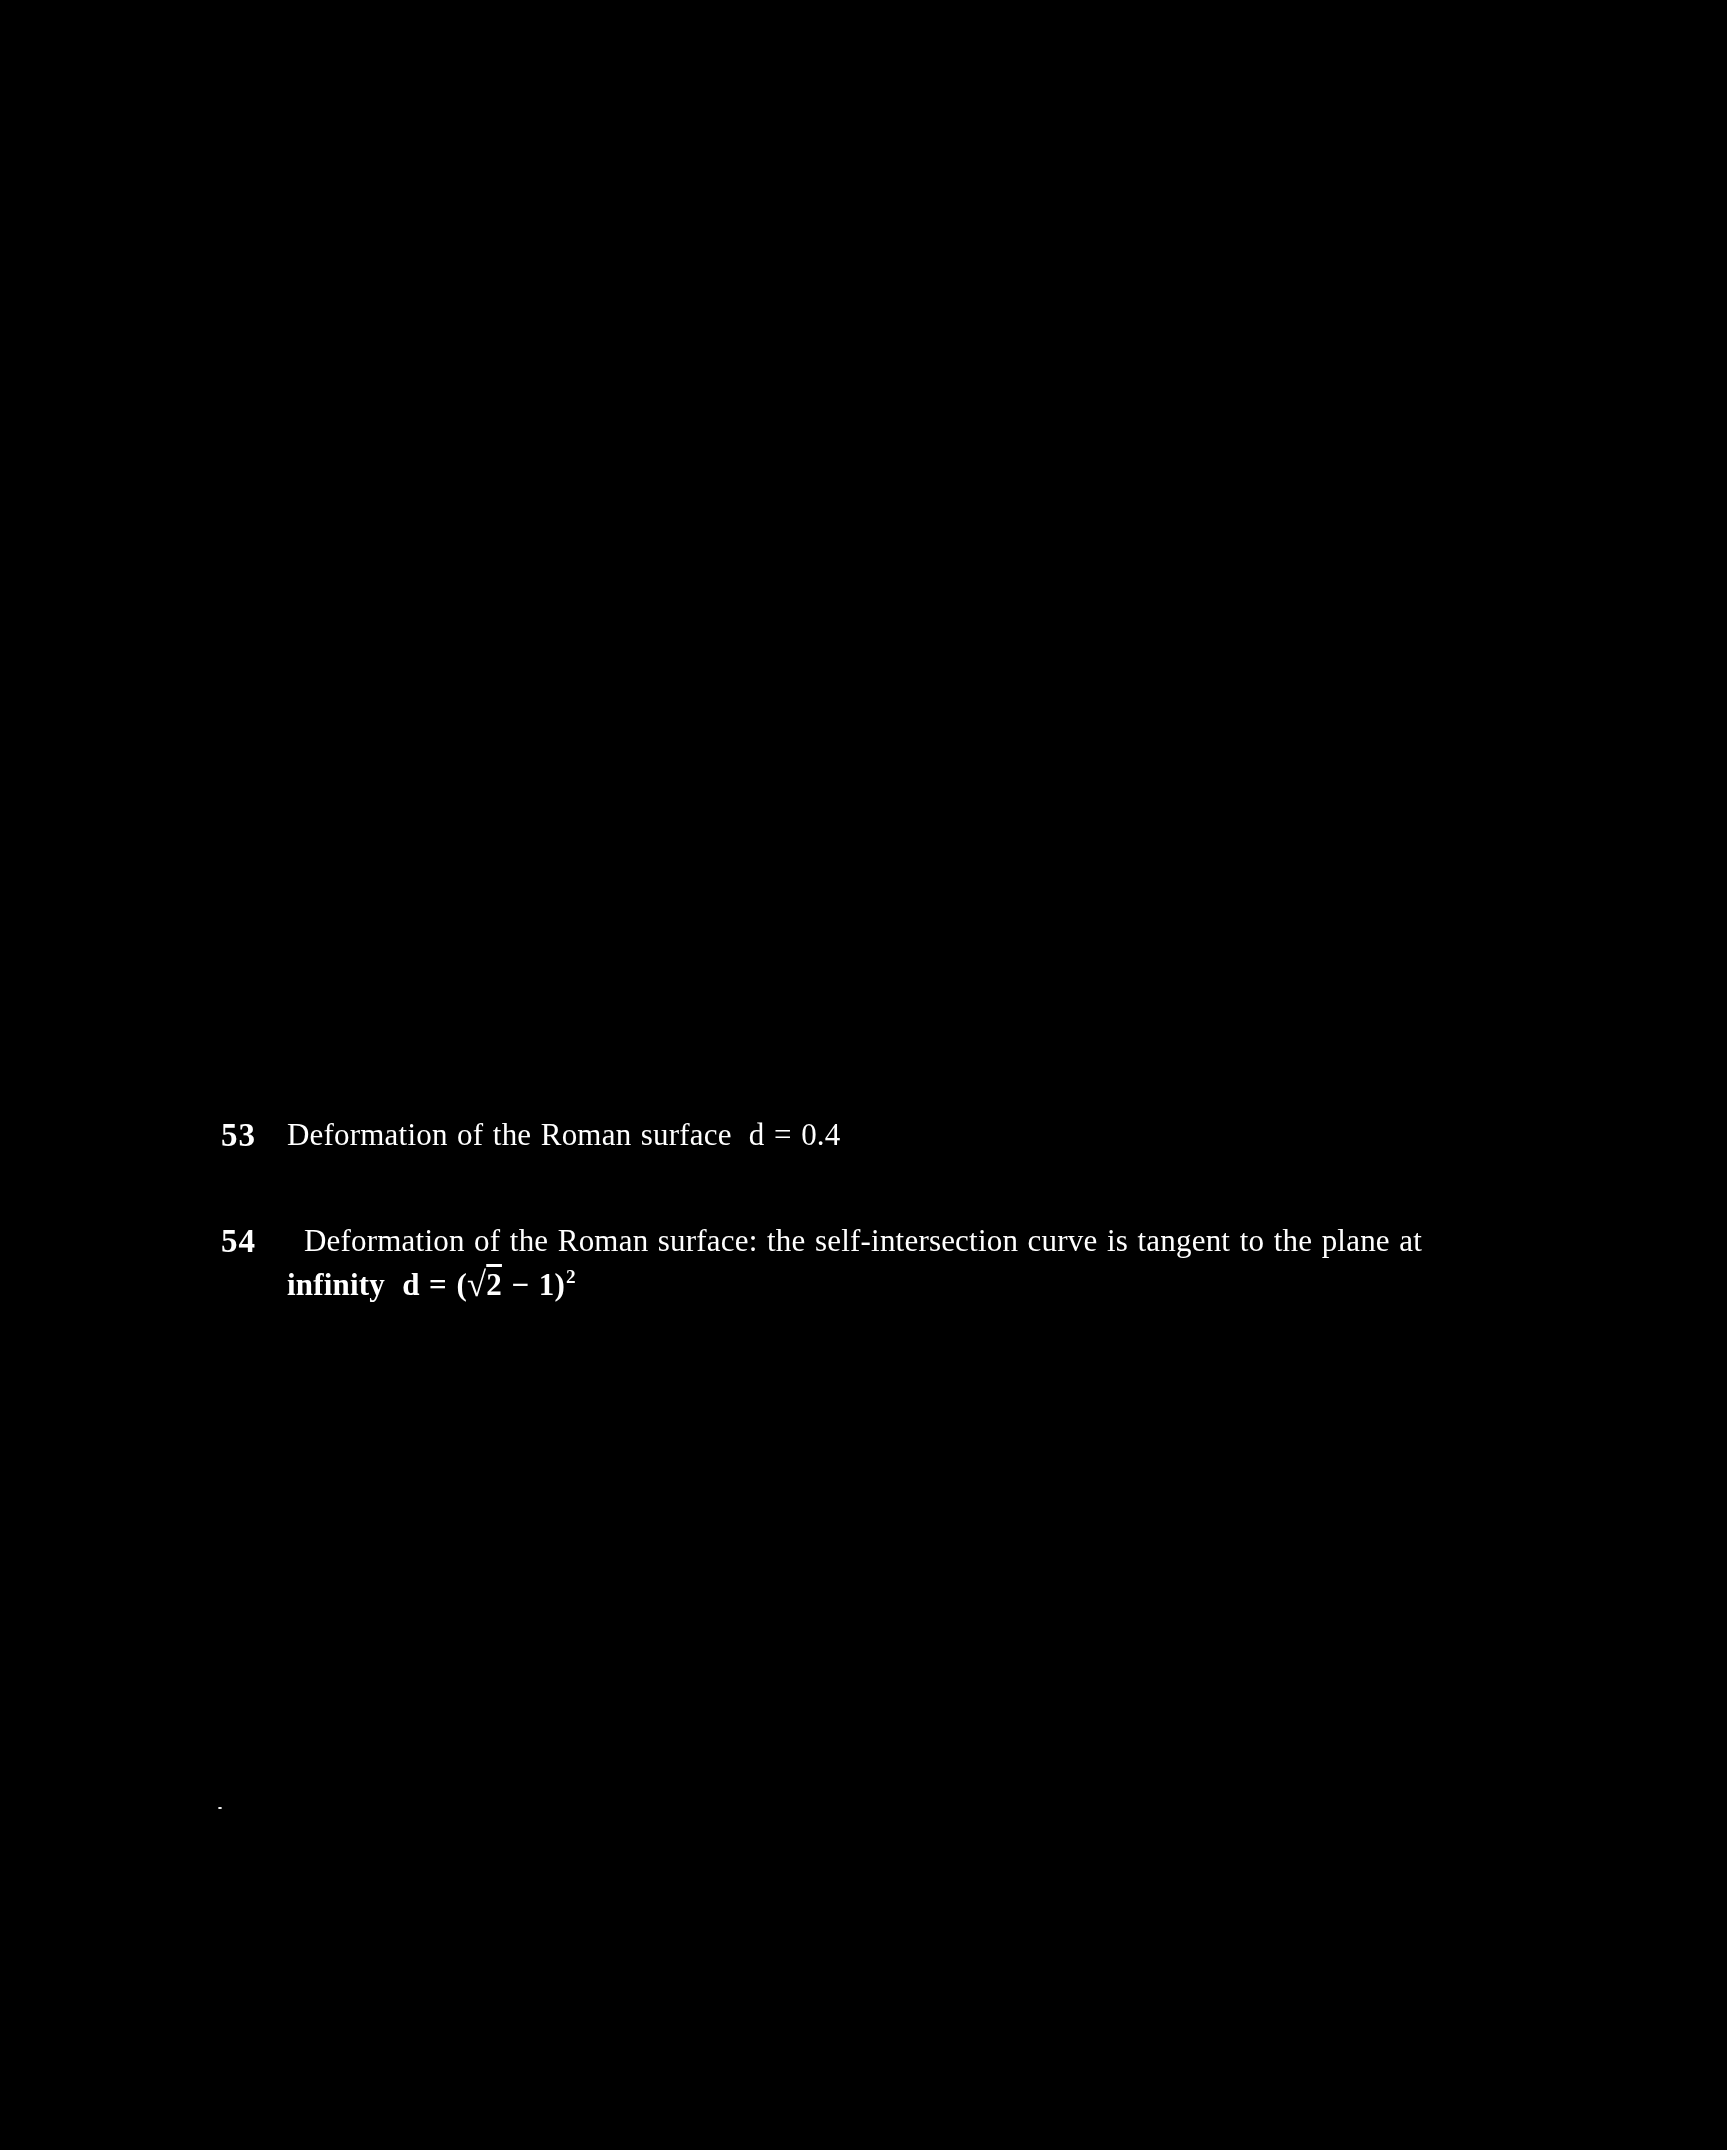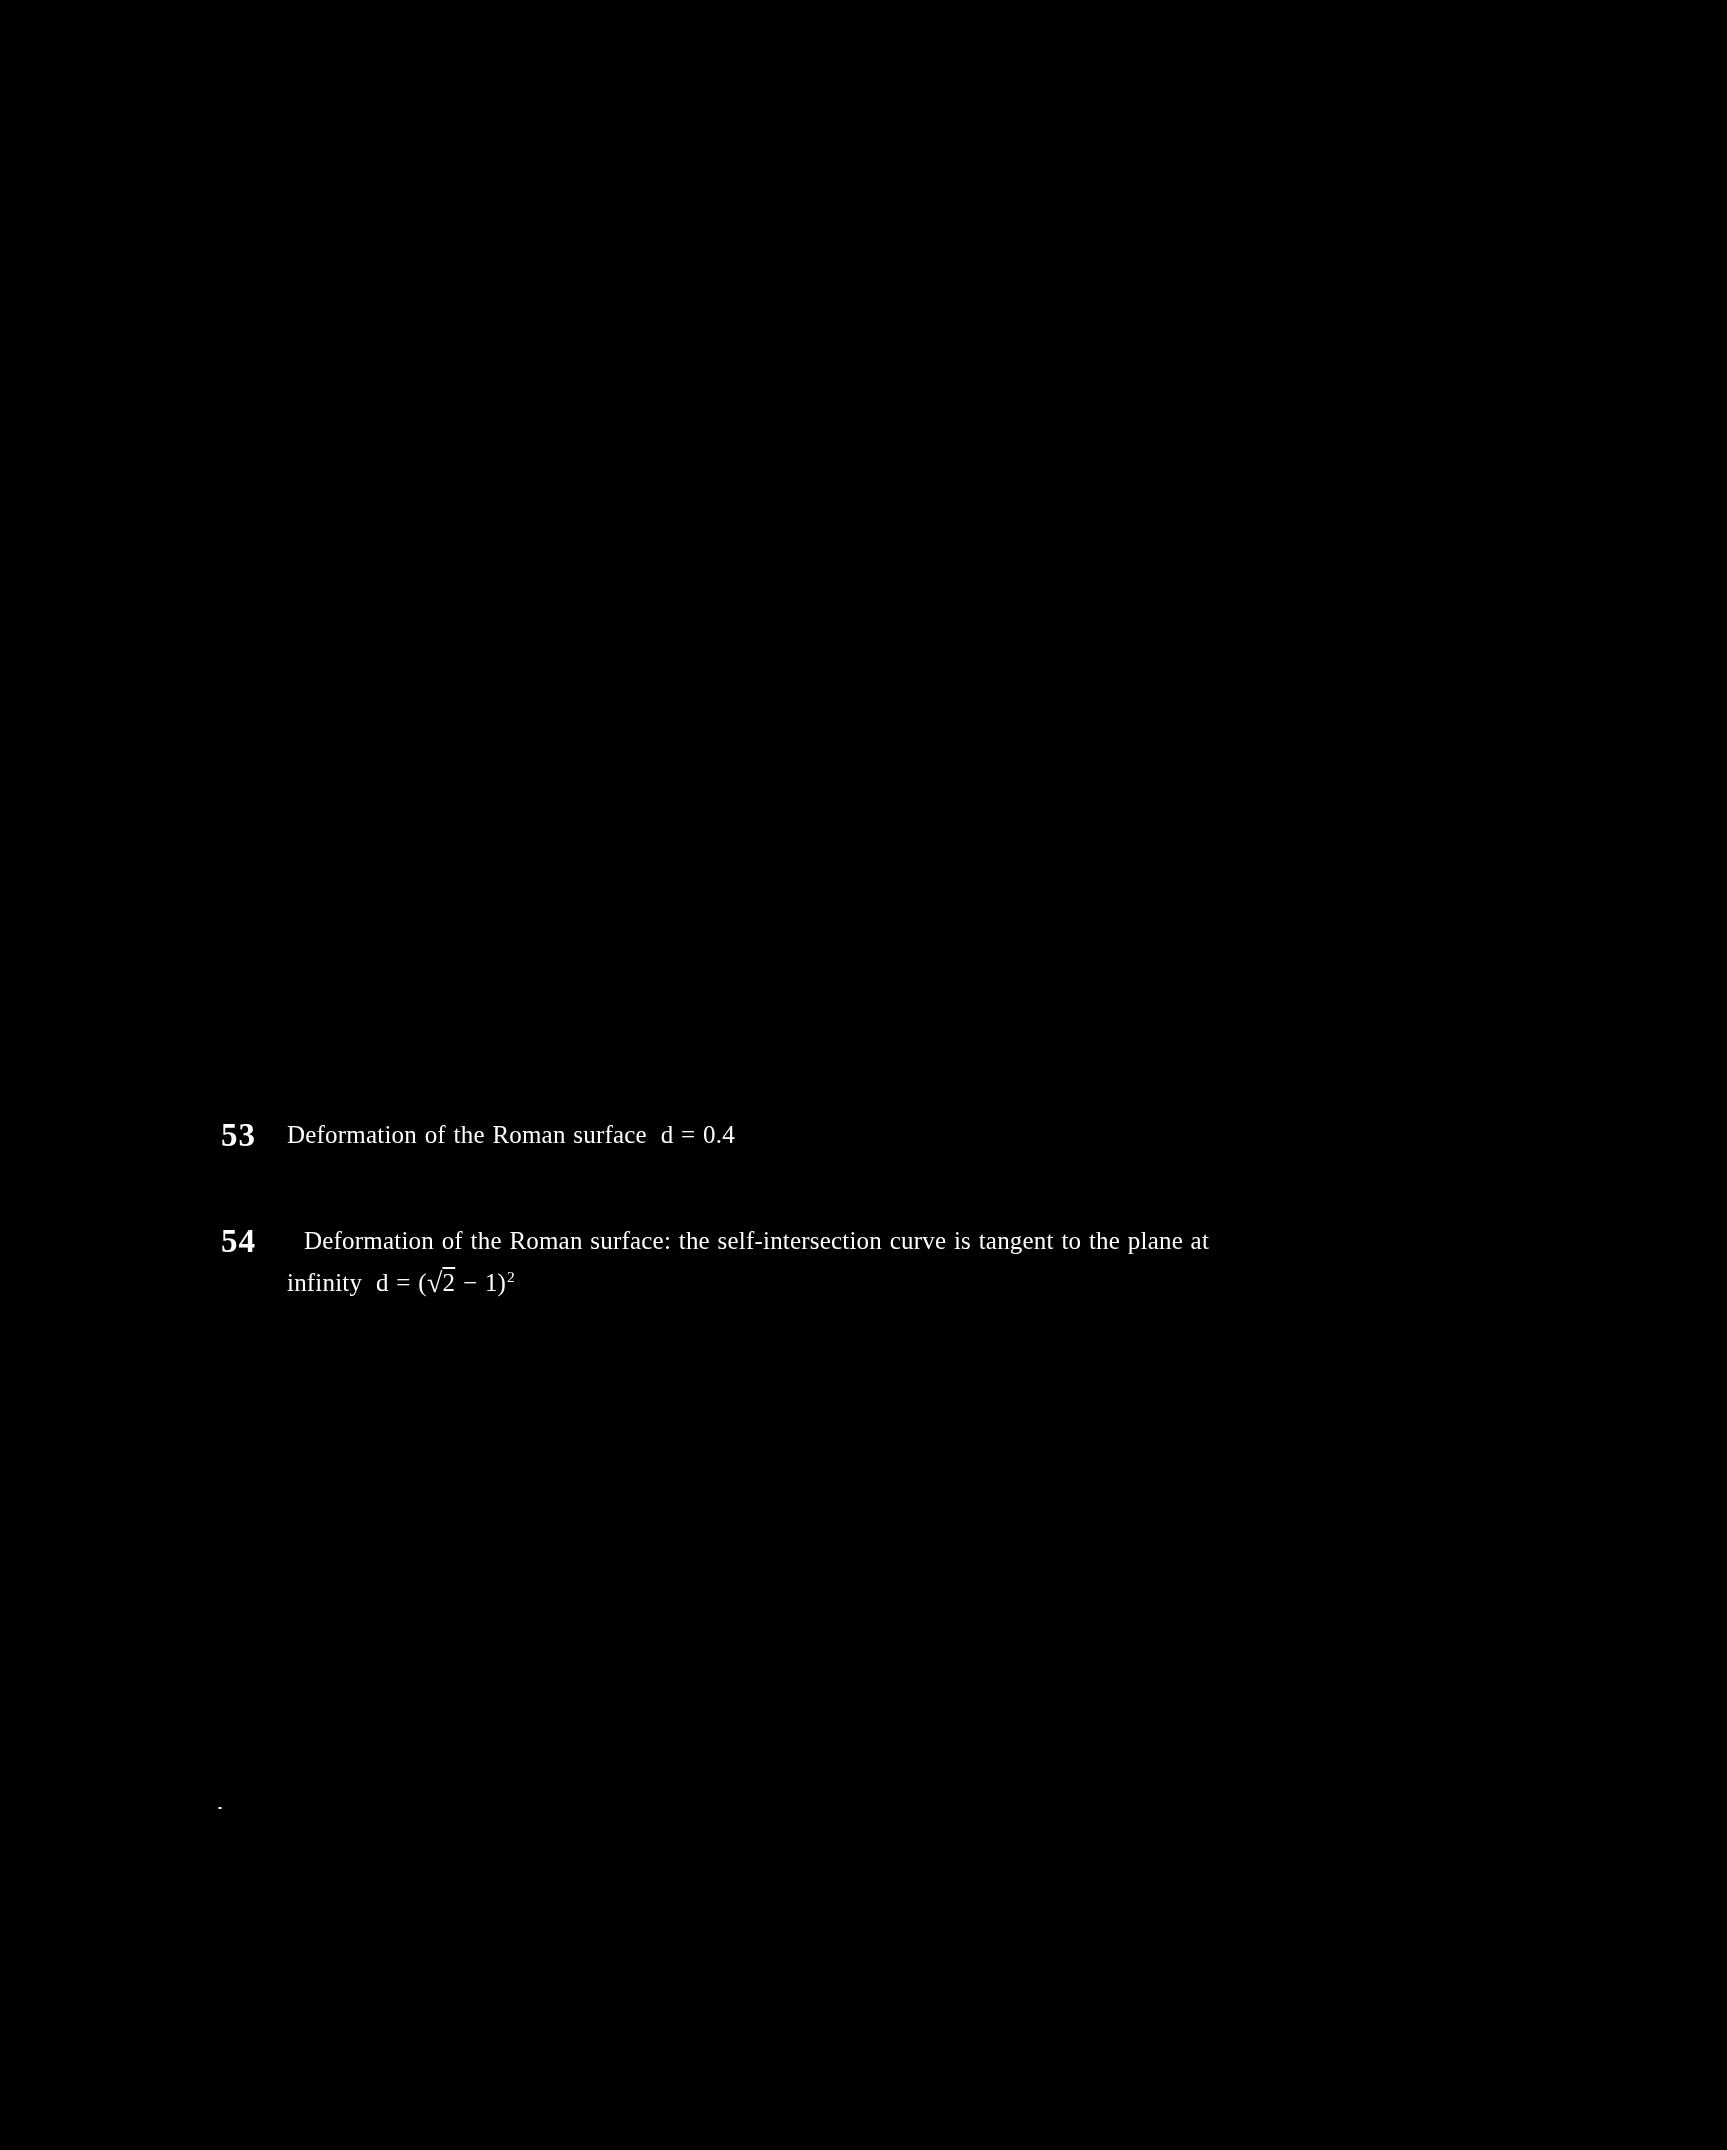--- a/index.html
+++ b/index.html
@@ -22,21 +22,21 @@
   }
   .abs { position: absolute; }
   .caption-number {
     font-size: 33px;
     line-height: 36px;
     font-weight: 700;
     letter-spacing: 0.9px;
     white-space: nowrap;
   }
   .caption-text {
-    font-size: 25px;
+    font-size: 31px;
     line-height: 36px;
     letter-spacing: 0.2px;
     word-spacing: 0.05em;
     white-space: nowrap;
   }
   .d-gap { margin-left: 0.55em; }
   .radical-sign {
     font-size: 1.12em;
     vertical-align: -0.04em;
   }
@@ -49,21 +49,21 @@
   .speck {
     position: absolute;
     background: #ffffff;
     border-radius: 50%;
   }
   #speck-1 { left: 218px; top: 1807px; width: 4.3px; height: 2.2px; }
   #cap53-number { left: 221px; top: 1117px; }
   #cap53-text   { left: 287px; top: 1117px; }
   #cap54-number { left: 221px; top: 1223px; }
   #cap54-line1  { left: 304px; top: 1223px; }
-  #cap54-line2  { left: 287px; top: 1259px; }
+  #cap54-line2  { left: 287px; top: 1259px; font-weight: bold; }
 </style>
 </head>
 <body style="background: rgb(0, 0, 0);">
 
 <div class="page" style="background: rgb(0, 0, 0); color: rgb(255, 255, 255);">
 
   <div class="abs caption-number" id="cap53-number">53</div>
 
   <div class="abs caption-text" id="cap53-text"><span>Deformation of the Roman surface</span><span class="d-gap">d = 0.4</span></div>
 

